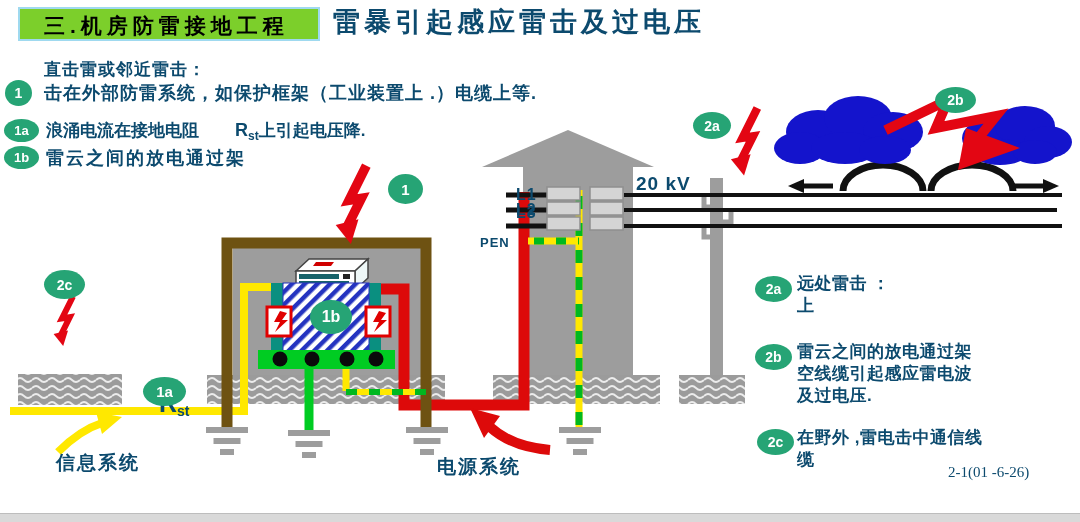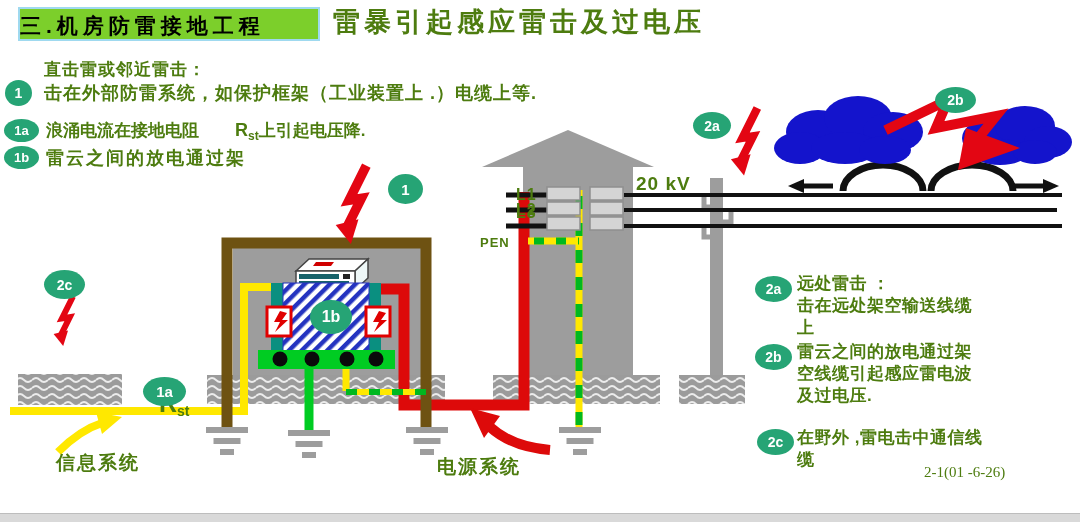--- a/index.html
+++ b/index.html
@@ -1,35 +1,35 @@
 <!DOCTYPE html>
 <html style="--badge-green: #26a475; --header-green: #7ccf2b; --lightning-red: #e30613; --cloud-blue: #1414cc; --cable-yellow: #ffe800; --cable-red: #dd0a0a; --bus-green: #00cc22; --earth-green: #00b81f; --frame-brown: #6e5212; --structure-gray: #9d9d9d; --hatch-blue: #2433c0; --teal-bar: #0a8f80;"><head>
 <meta charset="utf-8">
 <style>
   html,body{margin:0;padding:0;background:#ffffff;}
   .stage{position:relative;width:1080px;height:522px;background:#ffffff;overflow:hidden;
          font-family:"Liberation Sans","DejaVu Sans",sans-serif;}
   .stage svg.art{position:absolute;left:0;top:0;z-index:1;}
-  .ov{position:absolute;z-index:3;white-space:nowrap;color:#4d7c0f;}
+  .ov{position:absolute;z-index:3;white-space:nowrap;color:#0c4a6e;}
   .hdr-box{position:absolute;left:18px;top:7px;width:302px;height:34px;z-index:3;
            background:var(--header-green);border:2px solid #9fd9ef;
-           font-weight:bold;font-size:21px;letter-spacing:5px;line-height:34px;padding-left:0;box-sizing:border-box;}
+           font-weight:bold;font-size:21px;letter-spacing:5px;line-height:34px;padding-left:24px;box-sizing:border-box;}
   .main-title{left:333px;top:4px;font-weight:bold;font-size:27px;letter-spacing:4px;}
   .badge{position:absolute;z-index:4;background:var(--badge-green);color:#fff;font-weight:bold;
          border-radius:50%;display:flex;align-items:center;justify-content:center;
          font-size:14px;line-height:1;}
   .note-l{font-weight:bold;font-size:17px;letter-spacing:1px;}
   .note-r{font-weight:bold;font-size:17px;line-height:22px;letter-spacing:0.5px;}
   .phase{font-weight:bold;font-size:16px;letter-spacing:1px;margin-left:36px;}
   .pen-lbl{font-weight:bold;font-size:13px;letter-spacing:1px;}
   .kv{font-weight:bold;font-size:19px;letter-spacing:1px;}
   .sysname{font-weight:bold;font-size:19px;letter-spacing:2px;}
   .rst-r{font-weight:bold;font-size:25px;}
   .rst-sub{font-weight:bold;font-size:14px;vertical-align:-4px;}
-  .code{font-family:"Liberation Serif","DejaVu Serif",serif;font-size:15px;}
+  .code{font-family:"Liberation Serif","DejaVu Serif",serif;font-size:15px;margin-left:24px;}
   .gapped{display:inline-block;width:36px;}
   .bottom-bar{position:absolute;left:0;top:513px;width:1080px;height:9px;z-index:2;
               background:#d9d9d9;border-top:1px solid #bdbdbd;}
   
   .gray{fill:var(--structure-gray);}
   .boltline{stroke:var(--lightning-red);stroke-width:10;fill:none;stroke-linecap:square;}
   .boltfill{fill:var(--lightning-red);}
   .cloud{fill:var(--cloud-blue);}
   .blackline{stroke:#111;fill:none;}
   .frame{stroke:var(--frame-brown);stroke-width:11;fill:none;}
@@ -242,21 +242,20 @@
 
   <div class="ov" style="left:159px;top:389px;">
     <span class="rst-r">R</span><span class="rst-sub">st</span>
   </div>
   <div class="ov sysname" style="left:56px;top:450px;">信息系统</div>
   <div class="ov sysname" style="left:437px;top:454px;">电源系统</div>
 
   <div class="badge" style="left:755px;top:276px;width:37px;height:26px;">2a</div>
   <div class="ov note-r" style="left:797px;top:273px;">
     <div>远处雷击 ：</div>
-    <div>击在远处架空输送线缆</div>
     <div>上</div>
   </div>
 
   <div class="badge" style="left:755px;top:344px;width:37px;height:26px;">2b</div>
   <div class="ov note-r" style="left:797px;top:341px;">
     <div>雷云之间的放电通过架</div>
     <div>空线缆引起感应雷电波</div>
     <div>及过电压.</div>
   </div>
 

